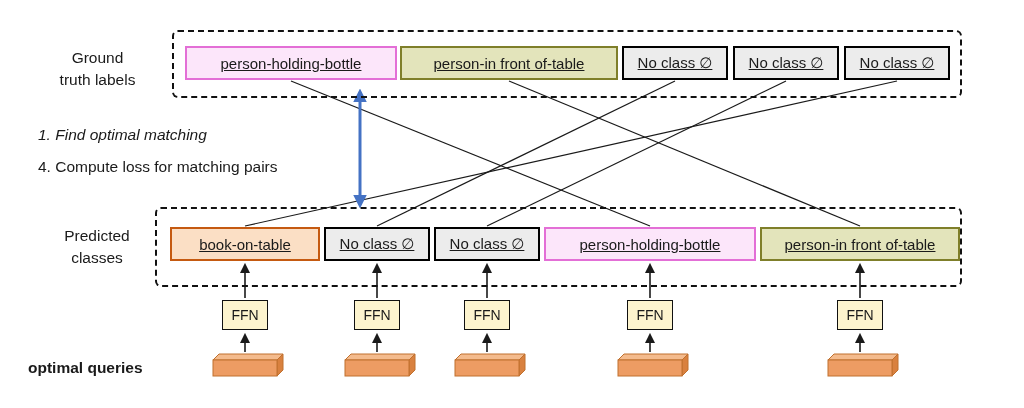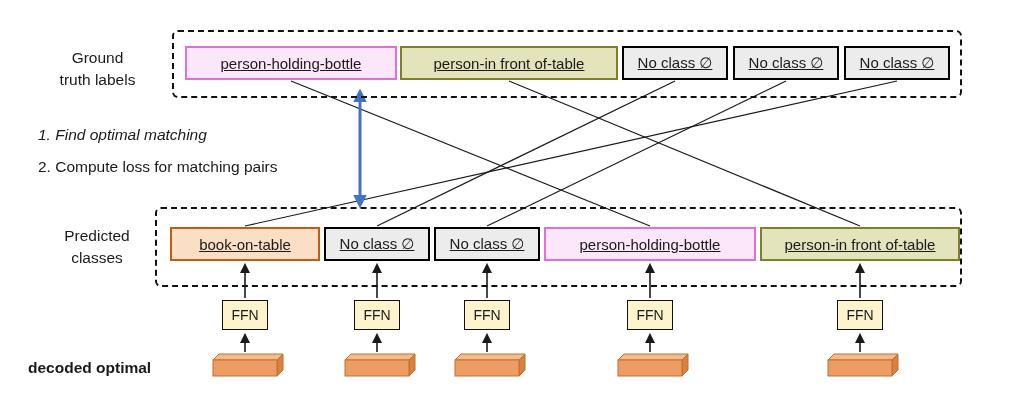--- a/index.html
+++ b/index.html
@@ -145,22 +145,22 @@
   </svg>
 
   <div class="dashed-box gt-container"></div>
   <div class="dashed-box pred-container"></div>
 
   <div class="side-label" style="left:25px;top:47px;width:145px;">Ground
 truth labels</div>
   <div class="side-label" style="left:32px;top:225px;width:130px;">Predicted
 classes</div>
   <div class="step-label" style="left:38px;top:126px;font-style:italic;">1. Find optimal matching</div>
-  <div class="step-label" style="left:38px;top:158px;">2. Compute loss for matching pairs</div>
-  <div class="queries-label">decoded optimal</div>
+  <div class="step-label" style="left:38px;top:158px;">4. Compute loss for matching pairs</div>
+  <div class="queries-label">optimal queries</div>
 
   <div class="box pink" style="left:185px;top:46px;width:212px;">person-holding-bottle</div>
   <div class="box olive" style="left:400px;top:46px;width:218px;">person-in front of-table</div>
   <div class="box gray" style="left:622px;top:46px;width:106px;">No class ∅</div>
   <div class="box gray" style="left:733px;top:46px;width:106px;">No class ∅</div>
   <div class="box gray" style="left:844px;top:46px;width:106px;">No class ∅</div>
 
   <div class="box orange" style="left:170px;top:227px;width:150px;text-align:right;">book-on-table</div>
   <div class="box gray" style="left:324px;top:227px;width:106px;">No class ∅</div>
   <div class="box gray" style="left:434px;top:227px;width:106px;">No class ∅</div>

